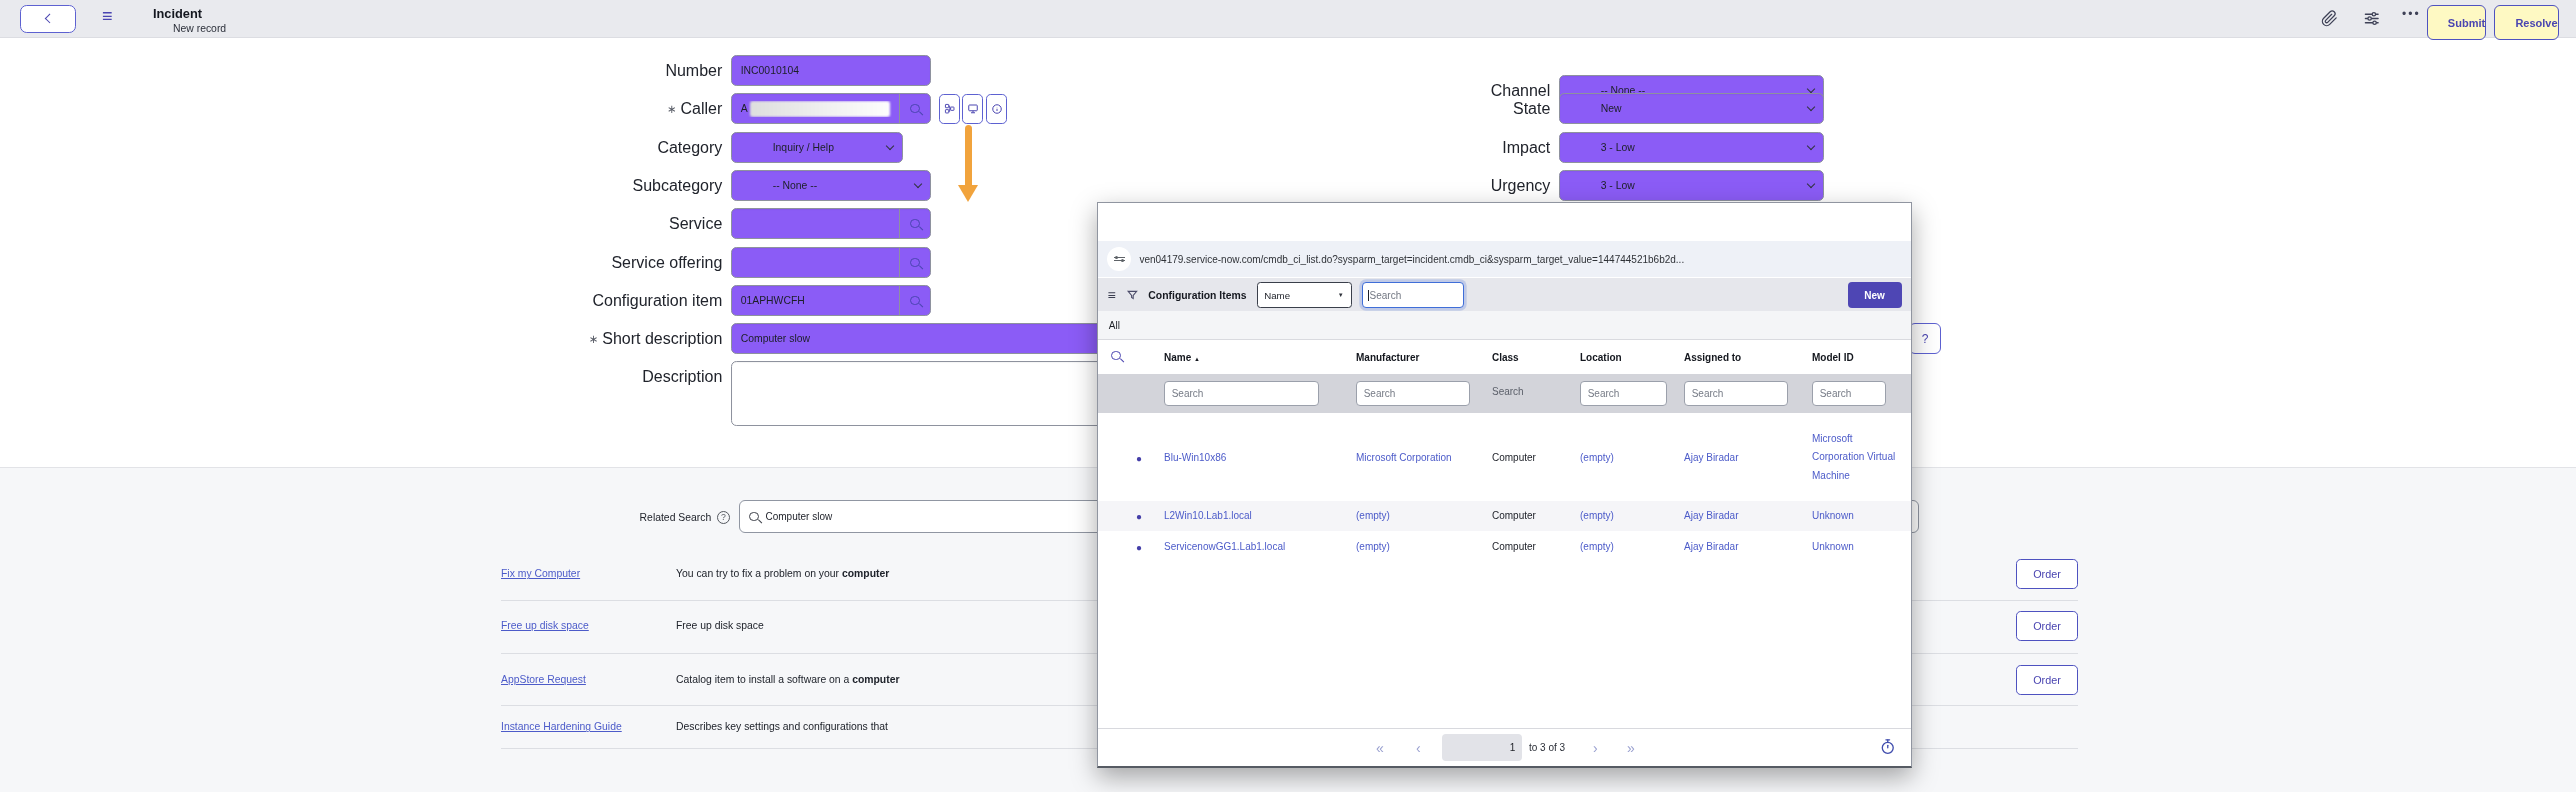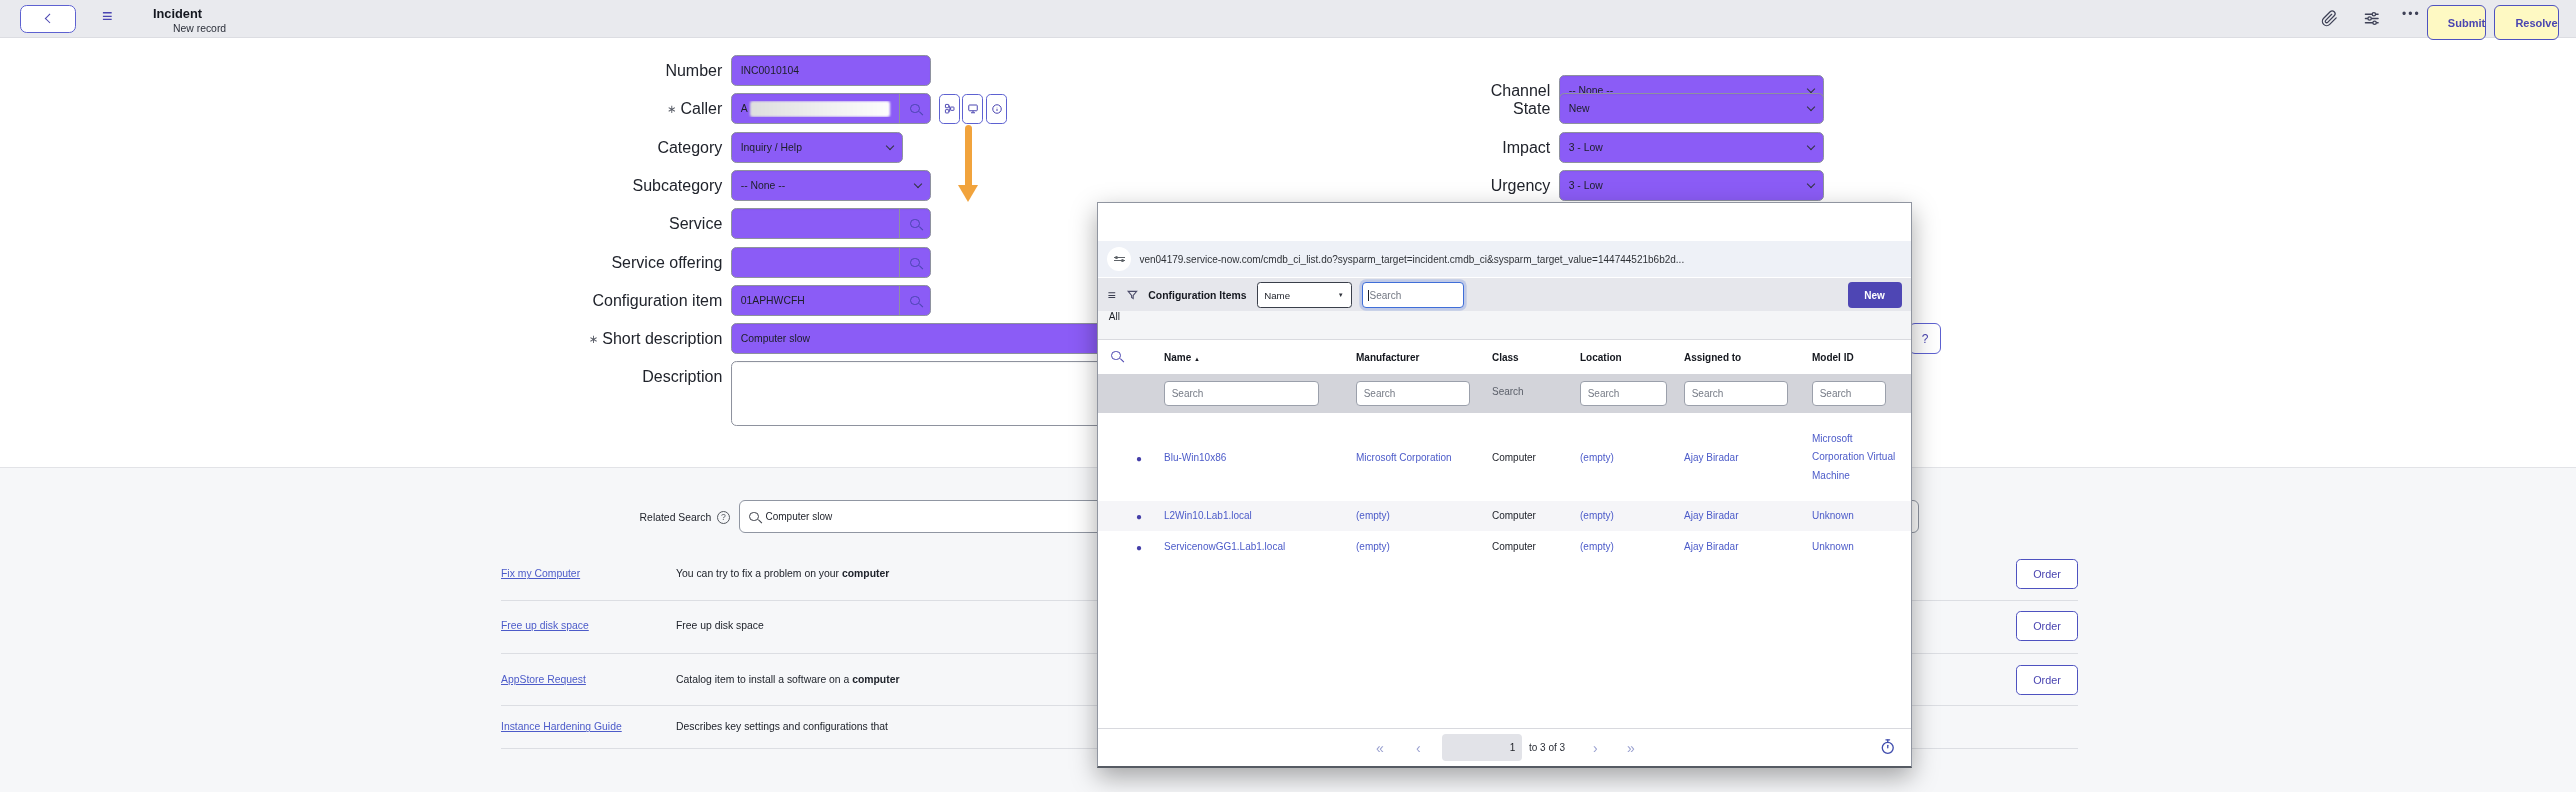--- a/index.html
+++ b/index.html
@@ -28,21 +28,21 @@
   .hdr-ellipsis { position:absolute; top:6.7px; font-size:12px; letter-spacing:2px; color:#3e4156; cursor:pointer; }
   .hdr-btn { position:absolute; top:5.4px; height:35px; background:#fef9c3; border:0.7px solid #4e52c0; border-radius:6px; color:#4a45b1; font-weight:bold; font-size:11px; display:flex; align-items:center; justify-content:center; cursor:pointer;padding-left:20px; }
 
   
   .fld { position:absolute; }
   .fld > .lbl { position:absolute; right:calc(100% + 8.7px); top:0; height:31px; display:flex; align-items:center; white-space:nowrap; font-size:16px; color:#21242c; }
   .fld > .lbl.top { align-items:flex-start; padding-top:6.7px; }
   .req::before { content:"\2217"; font-size:11.4px; color:#5a5e68; margin-right:4px; }
   .ctl { height:31px; background:#8b5cf6; border:0.7px solid #8e929e; border-radius:5.4px; display:flex; align-items:center; font-size:10.4px; color:#1c1f27; box-shadow:inset 0 0.7px 1.3px rgba(0,0,0,.06); }
   .ctl .val { padding:0 8.7px; white-space:nowrap; overflow:hidden; flex:1; }
-  .ctl.select { cursor:pointer; }
+  .ctl.select { cursor:pointer;padding-left:32px; }
   .ctl.select .caret { margin-right:9.4px; }
   .addon { width:31px; height:100%; border-left:0.7px solid #8e929e; display:flex; align-items:center; justify-content:center; cursor:pointer; flex:none; }
   .icon-btn { position:absolute; width:21px; height:30px; background:#fff; border:0.7px solid #5d61d1; border-radius:4.7px; display:flex; align-items:center; justify-content:center; color:#4a45b1; cursor:pointer; }
   .redact { height:16px; width:144px; background:linear-gradient(90deg,#dedede,#f2f2f2 60%,#fdfdfd); border-radius:2.7px; filter:blur(1.3px); margin-left:2.7px; }
   textarea.ctl-area { position:absolute; width:100%; height:100%; background:#fff; border:0.7px solid #8e929e; border-radius:5.4px; resize:none; box-shadow:inset 0 0.7px 1.3px rgba(0,0,0,.06); }
   .help-btn { position:absolute; width:32px; height:31px; background:#fff; border:0.7px solid #5d61d1; border-radius:6px; color:#4a45b1; font-size:12px; display:flex; align-items:center; justify-content:center; cursor:pointer; }
 
   
   .arrow-shaft { position:absolute; left:965px; top:125px; width:7.4px; height:62px; background:#f1a33c; border-radius:4px 4px 0 0; z-index:5; }
   .arrow-head { position:absolute; left:958px; top:185px; width:0; height:0; border-left:10.8px solid transparent; border-right:10.8px solid transparent; border-top:17px solid #f1a33c; z-index:5; }
@@ -79,21 +79,21 @@
 
   .listbar { position:absolute; left:0; top:75px; width:100%; height:34px; background:#e6e7ec; display:flex; align-items:center; padding:0 9.4px; gap:10px; }
   .lb-burger { font-size:14px; color:#3b3e50; cursor:pointer; line-height:1; }
   .lb-title { font-weight:bold; font-size:10.4px; color:#15181f; white-space:nowrap; }
   .lb-select { width:95px; height:25.5px; background:#fff; border:1.3px solid #3a3f4a; border-radius:3.4px; display:flex; align-items:center; justify-content:space-between; padding:0 6.7px; font-size:9.7px; cursor:pointer; }
   .lb-select .mini-caret { font-size:6px; color:#2f333b; }
   .lb-search { width:102px; height:25.5px; background:#fff; border:1.3px solid #3f6ed8; border-radius:4px; box-shadow:0 0 0 2.7px rgba(95,130,220,.28); display:flex; align-items:center; padding:0 5.4px; }
   .lb-search .ph { color:#737883; font-size:10px; border-left:1px solid #1c1f27; padding-left:0.7px; }
   .new-btn { margin-left:auto; width:54px; height:25.5px; background:#4e46b4; border:none; border-radius:4px; color:#fff; font-weight:bold; font-size:10px; display:flex; align-items:center; justify-content:center; cursor:pointer; }
 
-  .crumbbar { position:absolute; left:0; top:108px; width:100%; height:29px; background:#f4f5f7; border-bottom:0.7px solid #d9dadf; display:flex; padding:0 10.8px; font-size:10px; color:#1d2026; }
+  .crumbbar { position:absolute; left:0; top:108px; width:100%; height:29px; background:#f4f5f7; border-bottom:0.7px solid #d9dadf; display:flex; align-items:center; padding:0 10.8px; font-size:10px; color:#1d2026; }
 
   
   .col-name  { left:66px;  width:181px; }
   .col-manu  { left:258px; width:124px; }
   .col-class { left:394px; width:79px; }
   .col-loc   { left:482px; width:82px; }
   .col-asgn  { left:586px; width:104px; }
   .col-model { left:714px;width:89px; }
 
   .thead { position:absolute; left:0; top:137px; width:100%; height:34px; background:#fff; }

